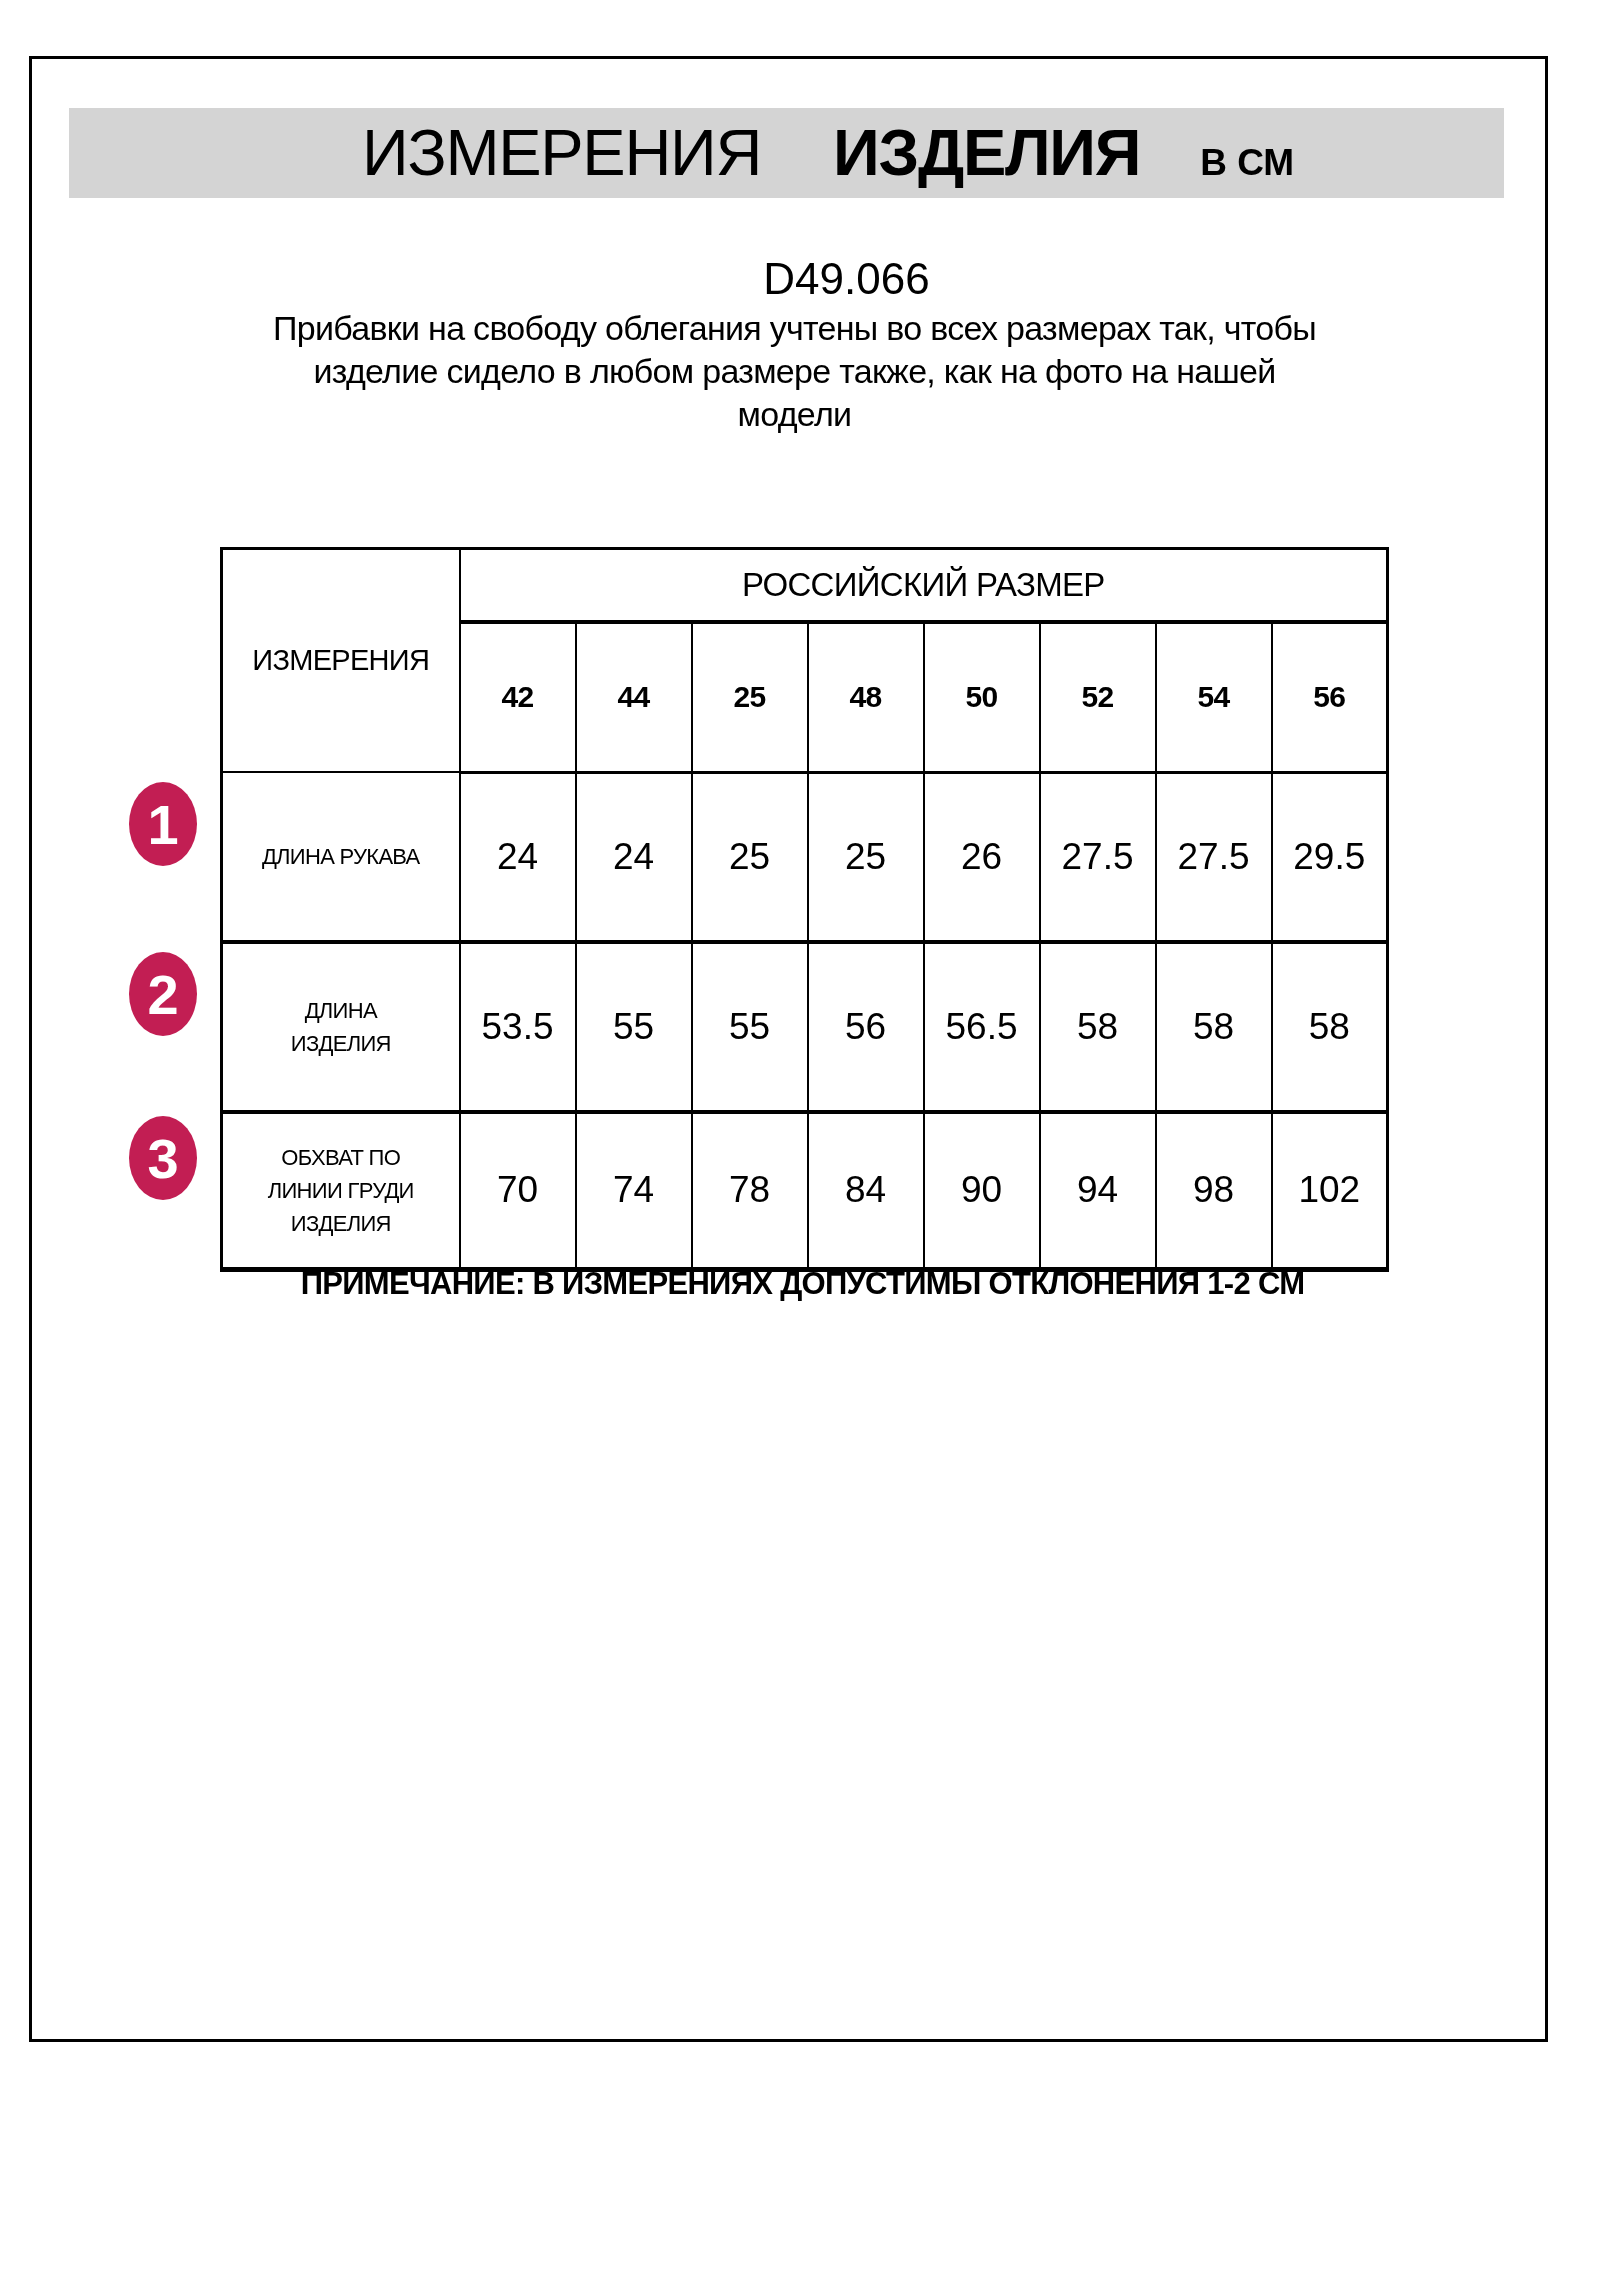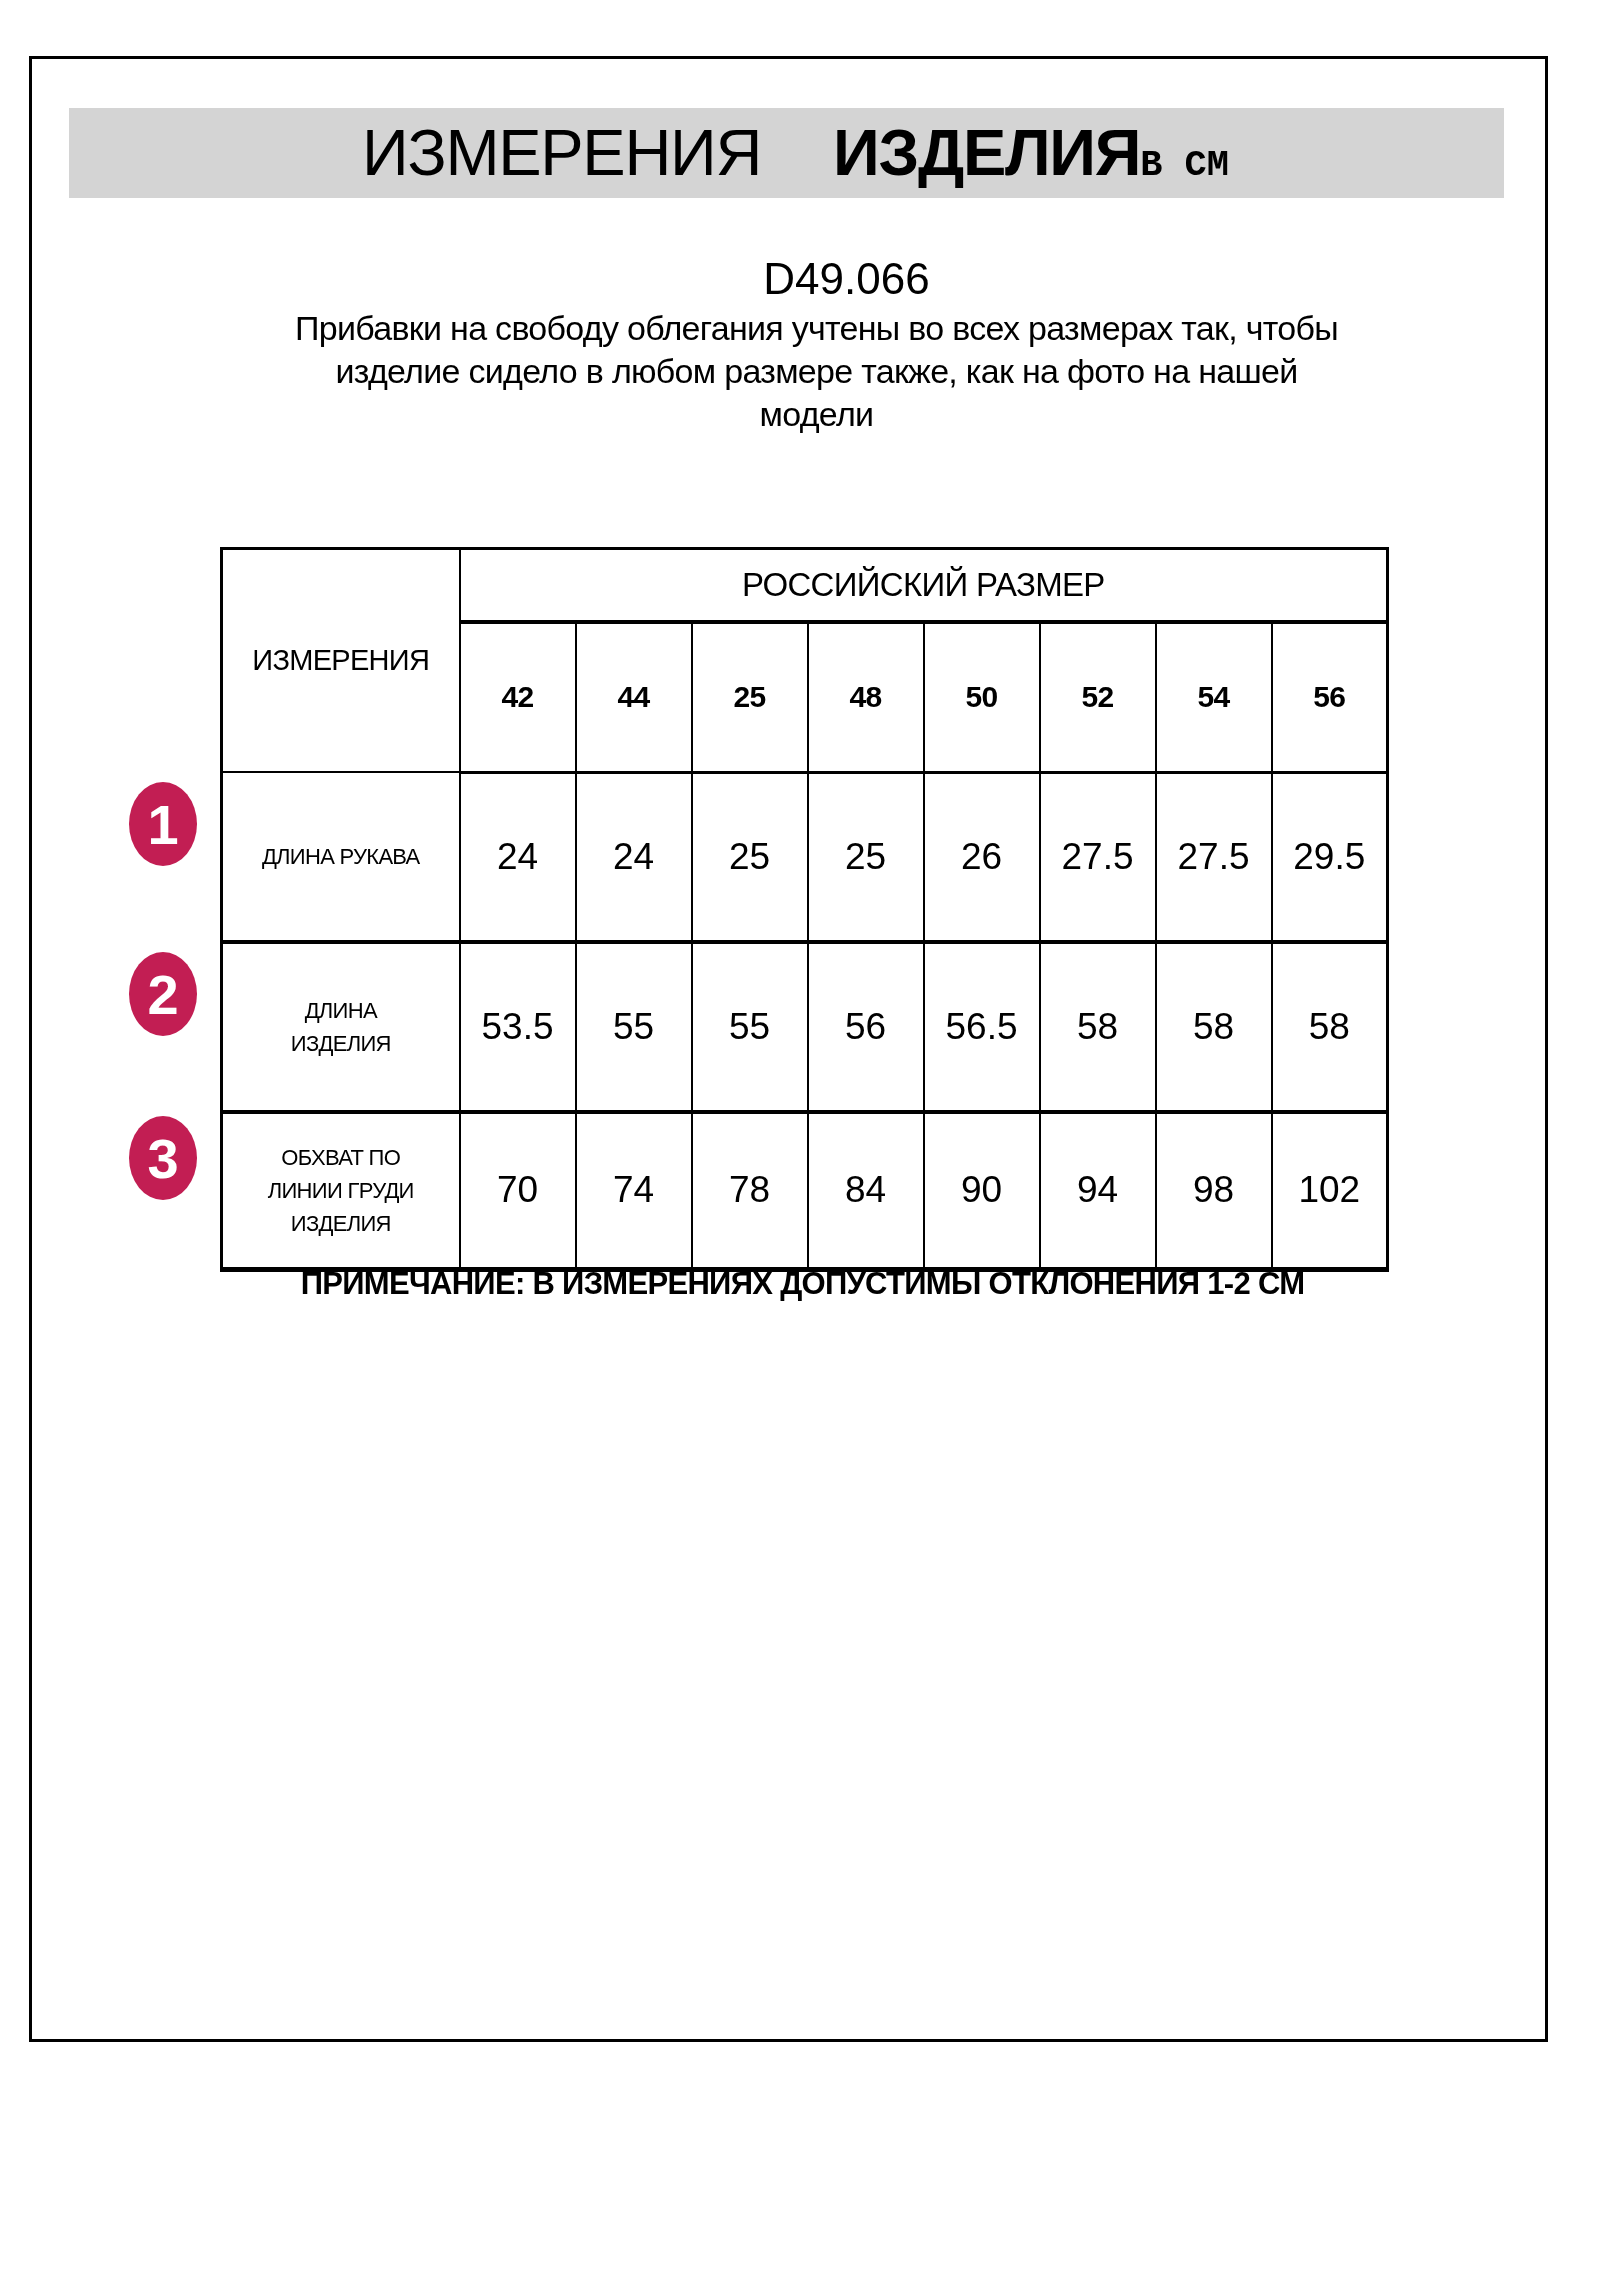--- a/index.html
+++ b/index.html
@@ -36,34 +36,34 @@
   }
   .title-bold {
     font-size: 65px;
     font-weight: 800;
     letter-spacing: -1.3px;
     margin-left: 72px;
   }
   .title-units {
     font-size: 37px;
     font-weight: 700;
-    font-family: Liberation Mono, monospace;
+    margin-left: 60px;
   }
   .code {
     position: absolute;
     left: 0; top: 254px;
     width: 1623px;
     text-align: center;
     font-size: 44px;
     font-weight: 400;
     padding-left: 35px;
   }
   .desc {
     position: absolute;
-    left: 228px; top: 307px;
+    left: 206px; top: 307px;
     width: 1177px;
     text-align: center;
     font-size: 34px;
     line-height: 43px;
     letter-spacing: -0.7px;
     white-space: pre-line;
   }
   table.size-table {
     position: absolute;
     left: 220px; top: 547px;

